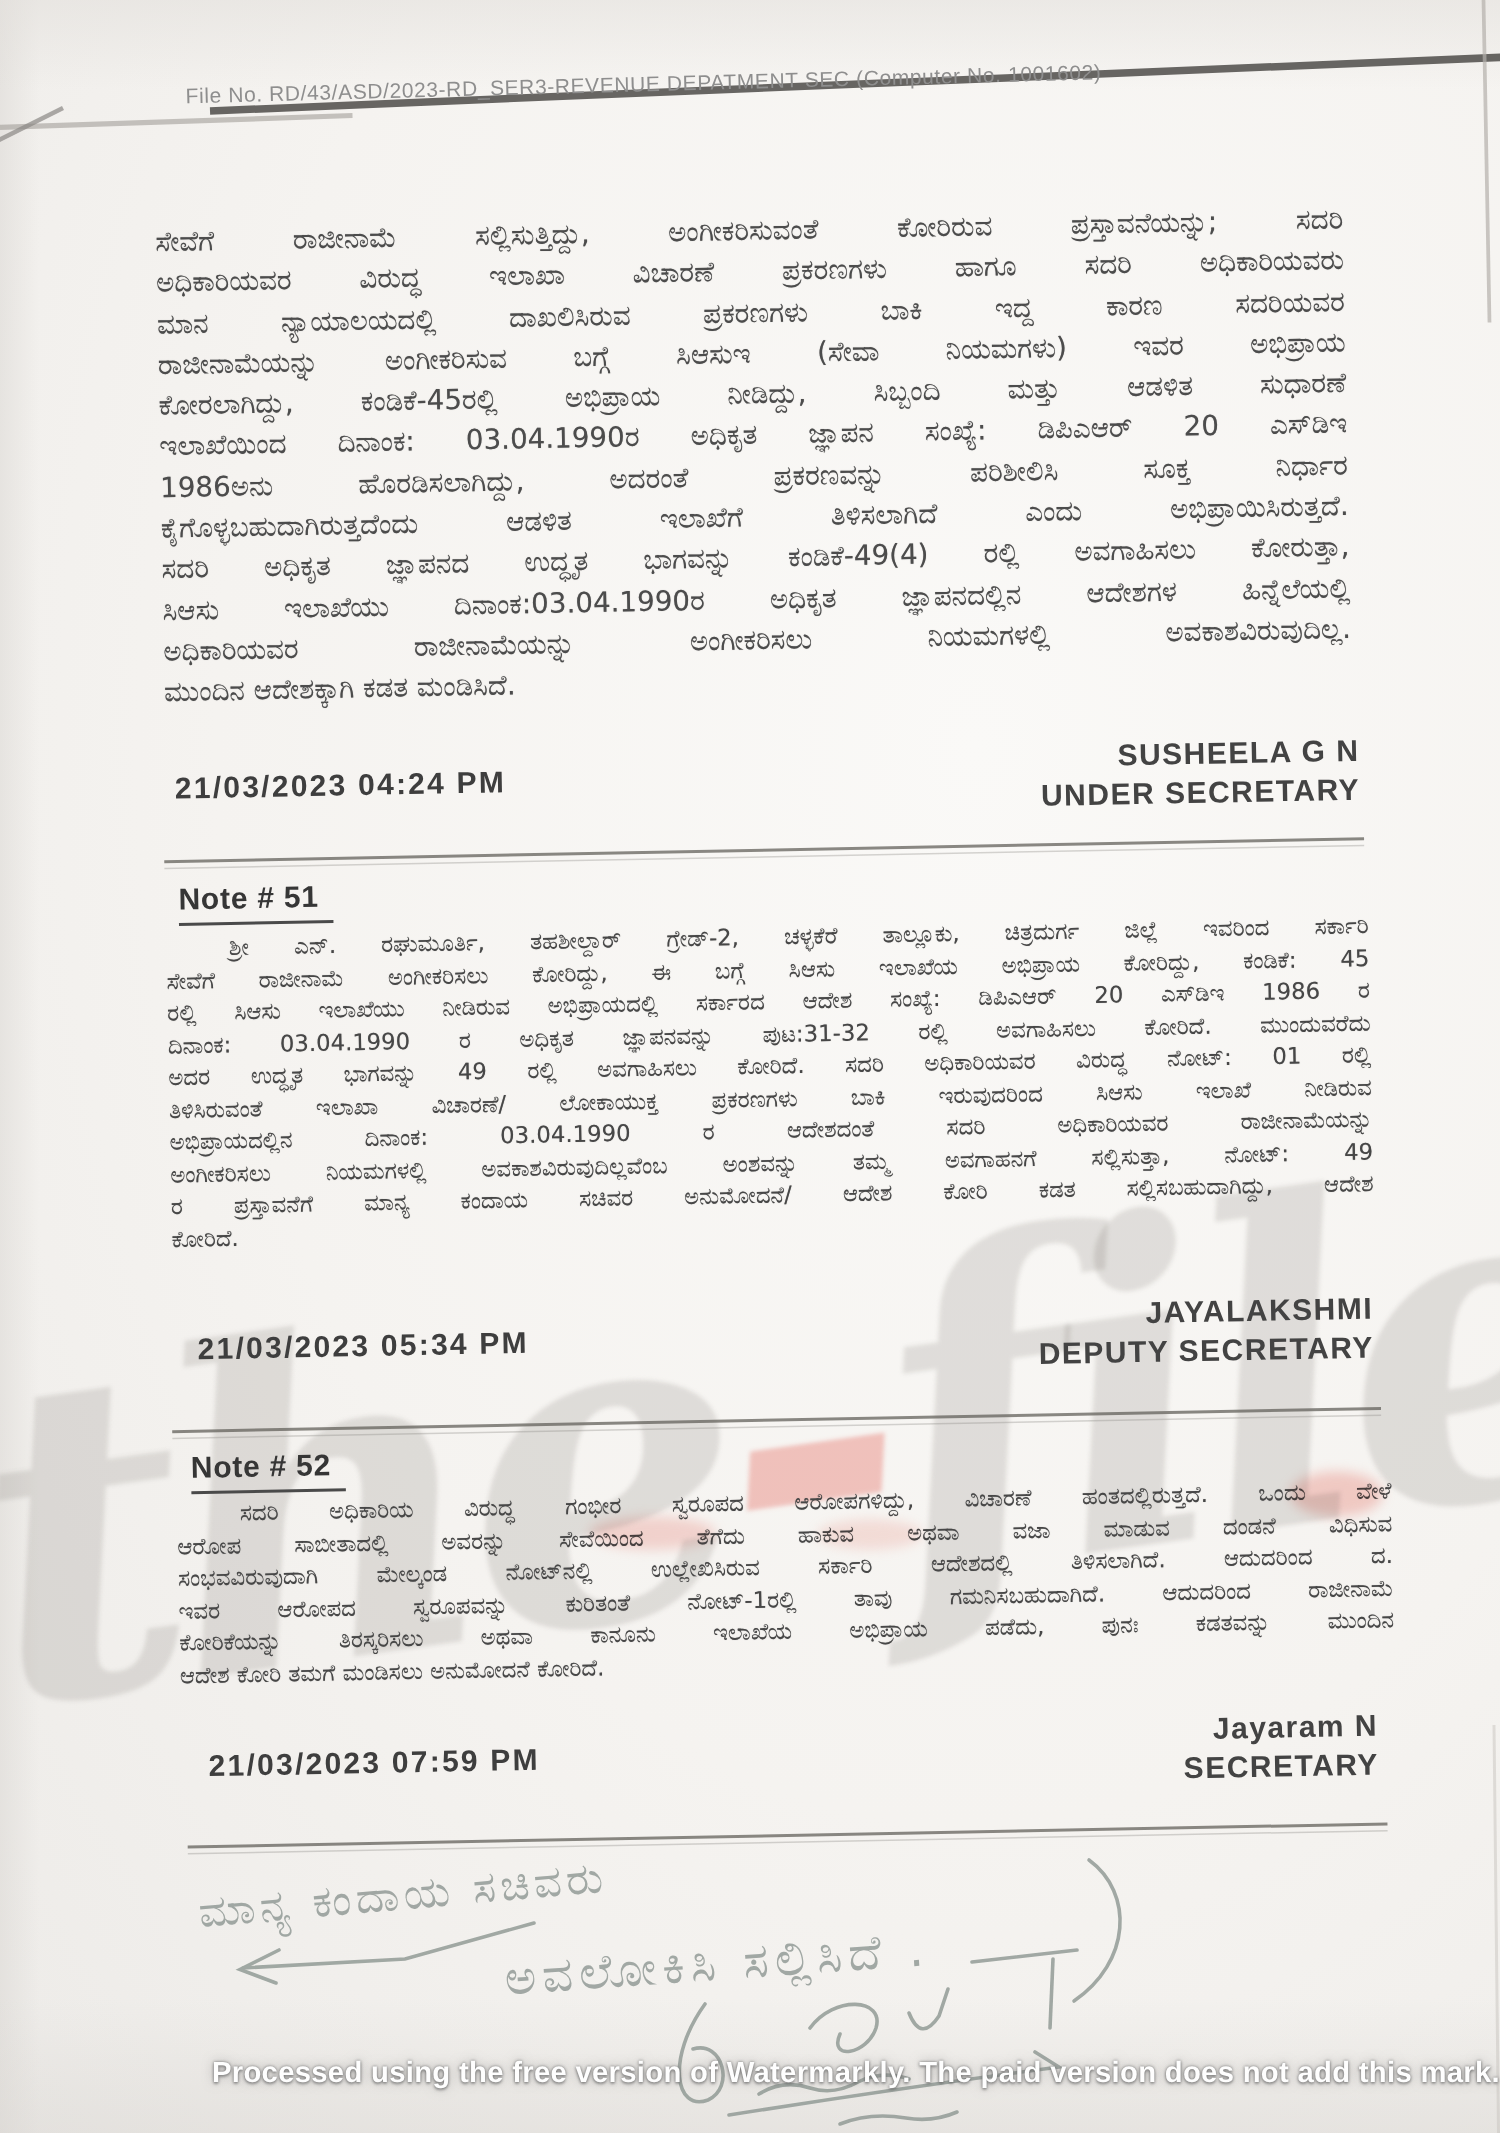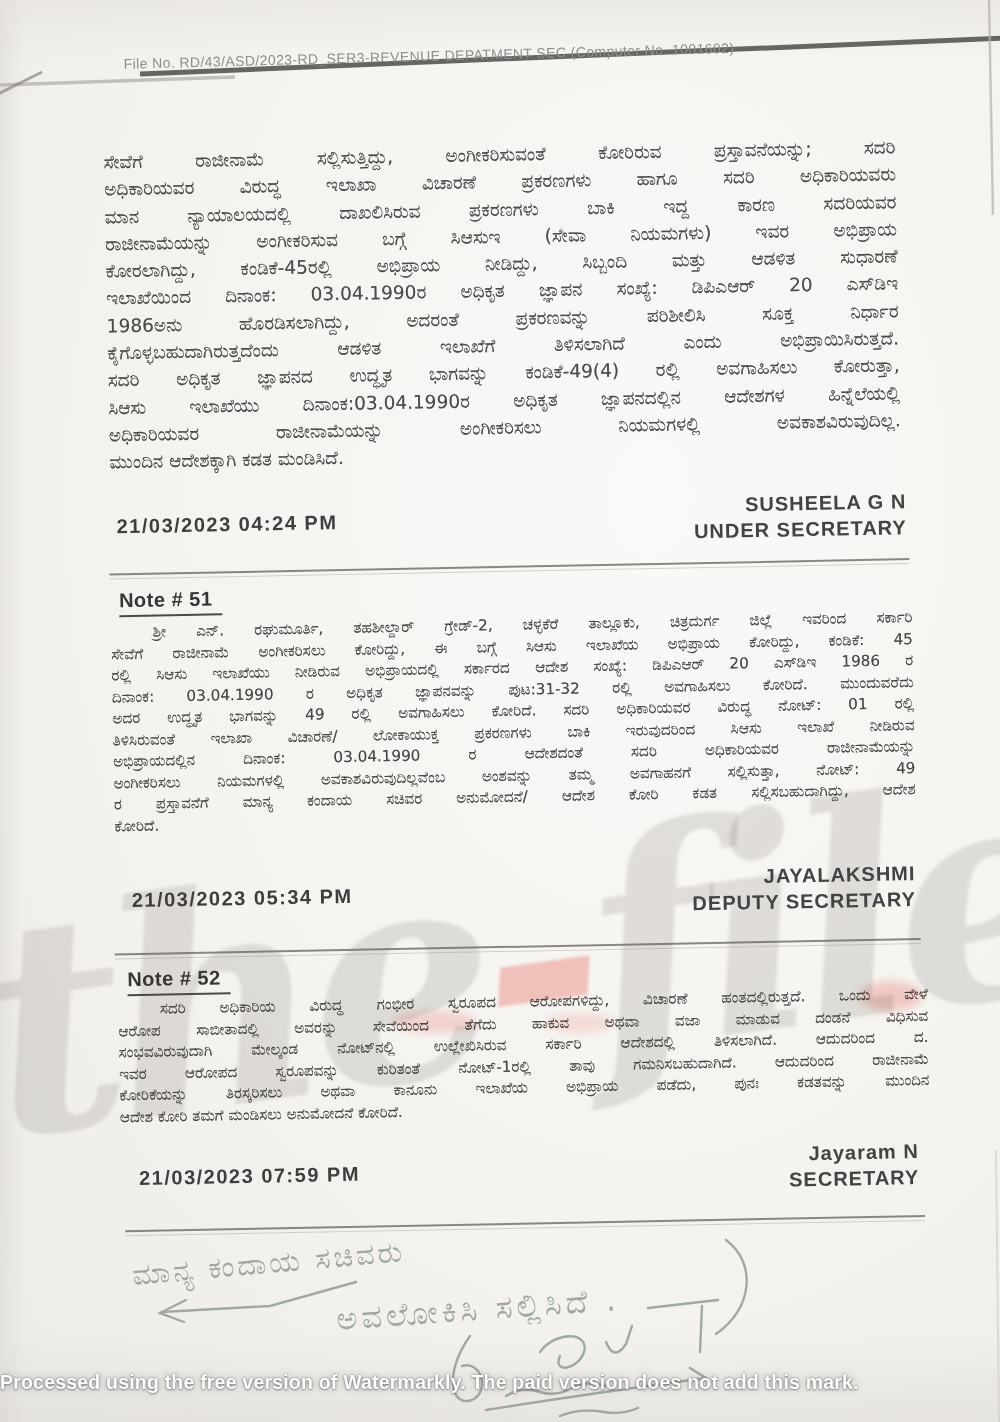--- a/index.html
+++ b/index.html
@@ -58,21 +58,21 @@
     position:absolute;font-size:20px;font-weight:bold;color:#363636;letter-spacing:.5px;
     border-bottom:2px solid #4a4a4a;padding:0 10px 3px 0;
   }
   
   .hw{position:absolute;color:#8d9692;font-family:"DejaVu Sans",sans-serif;opacity:.8;white-space:nowrap;z-index:3;}
   .hw1{left:132px;top:1246px;font-size:29px;letter-spacing:3px;transform:rotate(-5deg);}
   .hw2{left:336px;top:1290px;font-size:32px;letter-spacing:4px;transform:rotate(-4deg);}
   .ink-svg{position:absolute;inset:0;z-index:3;pointer-events:none;}
   
   .footer-notice{
-    position:absolute;left:0;right:0;top:1371px;text-align:left;z-index:4;
+    position:absolute;left:0;right:0;top:1371px;text-align:right;z-index:4;
     font-size:19.5px;font-weight:bold;color:#fefefe;letter-spacing:.2px;
     text-shadow:0 0 2px rgba(110,110,110,.95),0 0 7px rgba(130,130,130,.55),0 1px 2px rgba(90,90,90,.5);
   }
   .artifact-svg{position:absolute;inset:0;z-index:2;pointer-events:none;}
 </style>
 </head>
 <body>
 
 <div class="page"></div>
 

